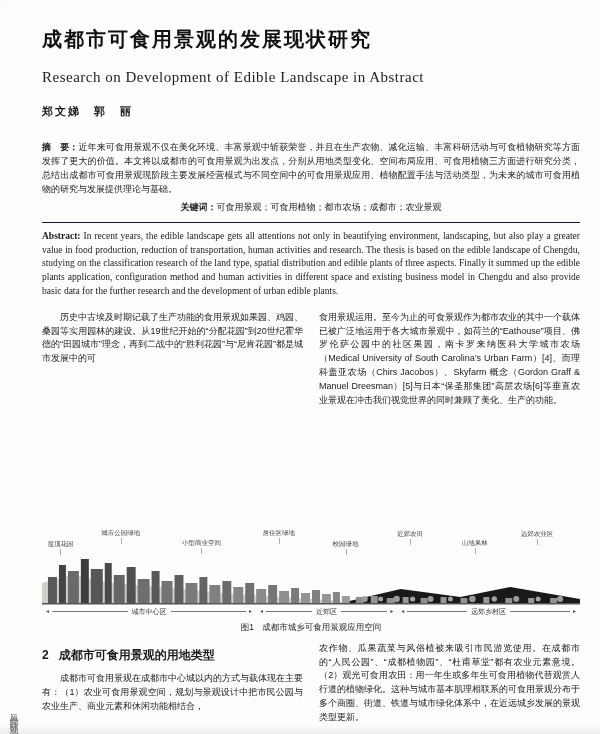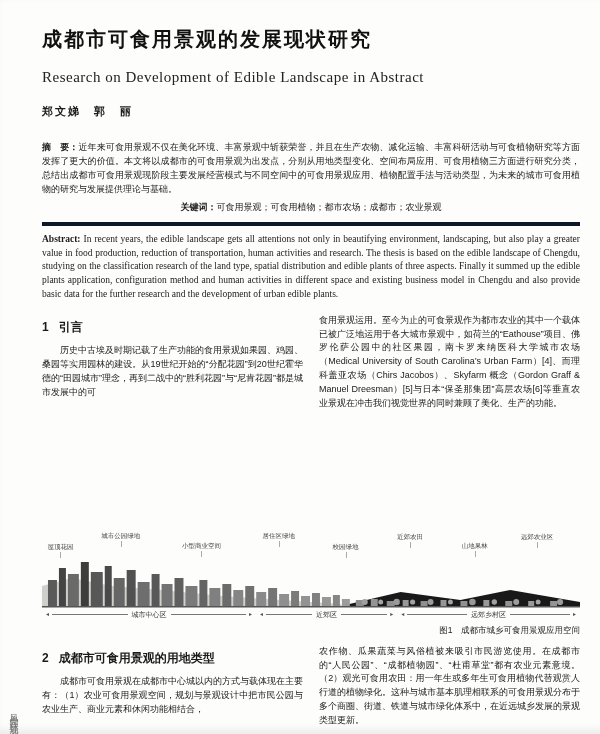--- a/index.html
+++ b/index.html
@@ -8,21 +8,21 @@
         box-shadow:inset -4px -4px 8px rgba(0,0,0,.08);padding-left:32px;}
   .sidebar-vertical{position:absolute;left:7px;bottom:10px;writing-mode:vertical-rl;
         font-size:9px;color:#777;letter-spacing:3px;}
   .content{position:absolute;left:42px;top:26px;width:538px;}
   .title-zh{margin:0;font-size:20px;font-weight:bold;letter-spacing:2px;color:#111;}
   .title-en{margin:16px 0 0;font-family:"Liberation Serif",serif;font-size:15px;
         font-weight:normal;color:#222;letter-spacing:.5px;}
   .authors{margin-top:18px;font-size:11px;font-weight:bold;letter-spacing:2px;}
   .abstract-zh{margin:22px 0 0;font-size:9px;line-height:1.55;text-align:justify;}
   .kw-zh{margin:4px 0 0;font-size:9px;text-align:center;}
-  .en-block{margin-top:8px;border-top:4px solid #0f172a;padding-top:7px;}
+  .en-block{margin-top:8px;border-top:1px solid #0f172a;padding-top:7px;}
   .abstract-en{margin:0;font-family:"Liberation Serif",serif;font-size:9.5px;
         line-height:1.45;text-align:justify;}
   .kw-en{margin:4px 0 0;font-family:"Liberation Serif",serif;font-size:9.5px;}
   .columns{display:flex;gap:16px;margin-top:12px;}
   .col{width:261px;font-size:9px;line-height:1.55;text-align:justify;}
   .columns-top{height:208px;overflow:hidden;}
   .columns-bottom{height:120px;overflow:hidden;margin-top:8px;}
   .sec-heading{font-size:12px;font-weight:bold;margin:4px 0 8px;}
   .sec-heading .num{margin-right:10px;}
   .col p{margin:0;}
@@ -31,21 +31,21 @@
   .fig-labels{position:relative;height:26px;font-size:6.5px;color:#444;}
   .fig-label{position:absolute;white-space:nowrap;}
   .fig-label::after{content:"";position:absolute;top:100%;left:50%;width:1px;height:6px;background:#aaa;}
   .skyline{width:100%;height:52px;}
   .skyline svg{display:block;width:100%;height:52px;}
   .zones{display:flex;margin-top:2px;}
   .zone{display:flex;align-items:center;font-size:7px;color:#333;padding:0 3px;}
   .zone .line{flex:1;height:0;border-top:1px solid #777;margin:0 2px;}
   .zone .ah{font-size:5px;color:#555;line-height:1;}
   .zone .zlabel{white-space:nowrap;padding:0 2px;}
-  .fig-caption{text-align:right;font-size:8.5px;margin-top:5px;color:#222;}
+  .fig-caption{text-align:center;font-size:8.5px;margin-top:5px;color:#222;}
 </style>
 </head>
 <body>
 
 <div class="page">
   <div class="sidebar-vertical">风景园林规划</div>
 
   <div class="content">
     <h1 class="title-zh">成都市可食用景观的发展现状研究</h1>
     <h2 class="title-en">Research on Development of Edible Landscape in Abstract</h2>
@@ -54,21 +54,20 @@
     <p class="abstract-zh"><b>摘　要：</b><span>近年来可食用景观不仅在美化环境、丰富景观中斩获荣誉，并且在生产农物、减化运输、丰富科研活动与可食植物研究等方面发挥了更大的价值。本文将以成都市的可食用景观为出发点，分别从用地类型变化、空间布局应用、可食用植物三方面进行研究分类，总结出成都市可食用景观现阶段主要发展经营模式与不同空间中的可食用景观应用、植物配置手法与活动类型，为未来的城市可食用植物的研究与发展提供理论与基础。</span></p>
 
     <p class="kw-zh"><b>关键词：</b><span>可食用景观；可食用植物；都市农场；成都市；农业景观</span></p>
 
     <div class="en-block">
       <p class="abstract-en"><b>Abstract:</b><span> In recent years, the edible landscape gets all attentions not only in beautifying environment, landscaping, but also play a greater value in food production, reduction of transportation, human activities and research. The thesis is based on the edible landscape of Chengdu, studying on the classification research of the land type, spatial distribution and edible plants of three aspects. Finally it summed up the edible plants application, configuration method and human activities in different space and existing business model in Chengdu and also provide basic data for the further research and the development of urban edible plants.</span></p>
     </div>
 
     <div class="columns columns-top">
       <div class="col">
-        <div class="sec-heading"><span class="num">1</span><span>引言</span></div>
         <p class="indent">历史中古埃及时期记载了生产功能的食用景观如果园、鸡园、桑园等实用园林的建设。从19世纪开始的“分配花园”到20世纪霍华德的“田园城市”理念，再到二战中的“胜利花园”与“尼肯花园”都是城市发展中的可</p>
       </div>
       <div class="col">
         <p>食用景观运用。至今为止的可食景观作为都市农业的其中一个载体已被广泛地运用于各大城市景观中，如荷兰的“Eathouse”项目、佛罗伦萨公园中的社区果园，南卡罗来纳医科大学城市农场（Medical University of South Carolina’s Urban Farm）[4]、而理科盖亚农场（Chirs Jacobos）、Skyfarm 概念（Gordon Graff &amp; Manuel Dreesman）[5]与日本“保圣那集团”高层农场[6]等垂直农业景观在冲击我们视觉世界的同时兼顾了美化、生产的功能。</p>
       </div>
     </div>
 
     <div class="figure">
       <div class="fig-labels">
         <span class="fig-label" style="left:1%;top:13px;">屋顶花园</span>

